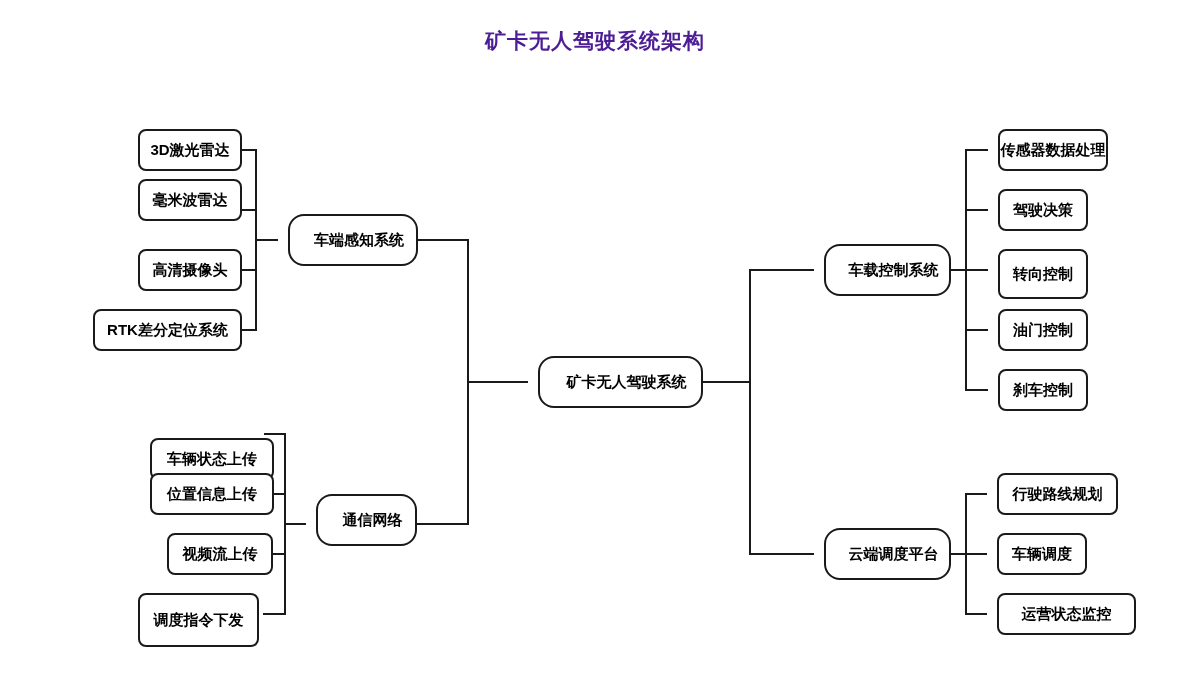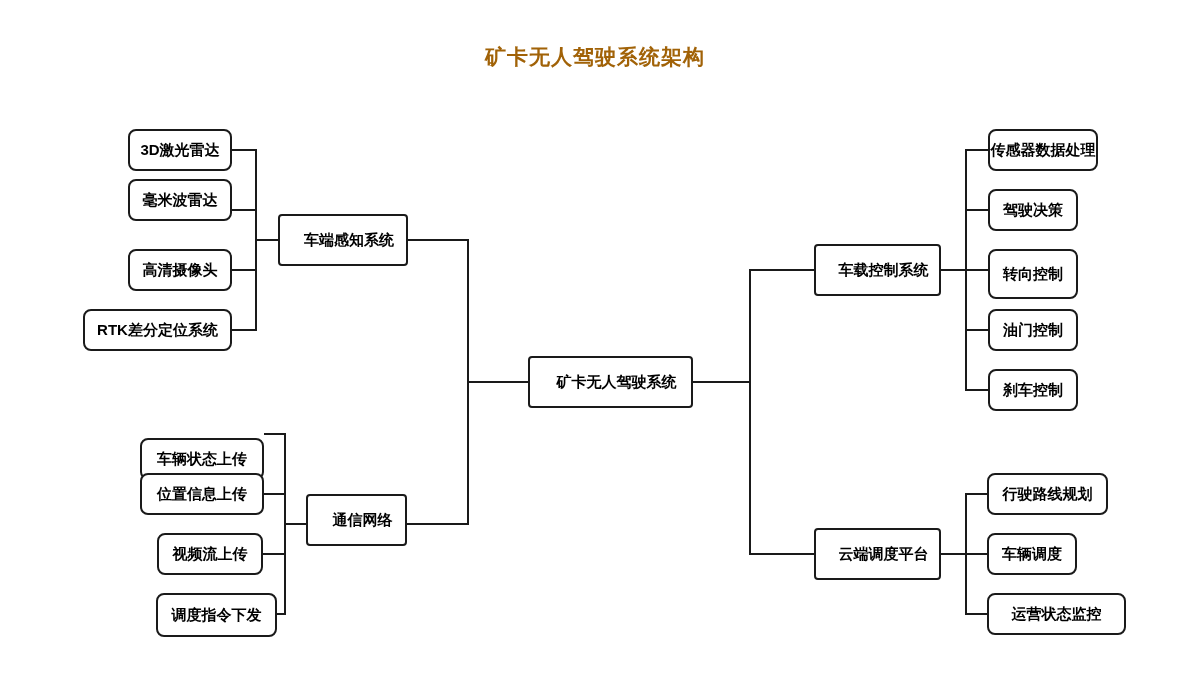--- a/index.html
+++ b/index.html
@@ -16,23 +16,22 @@
     overflow: hidden;
   }
   .diagram-title {
     position: absolute;
     left: 0;
     right: 0;
     top: 27px;
     text-align: center;
     font-size: 21px;
     font-weight: bold;
-    color: #a16207;
+    color: #4c1d95;
     letter-spacing: 1px;
-    margin-top: 16px;
   }
   .connector-svg {
     position: absolute;
     left: 0;
     top: 0;
     pointer-events: none;
   }
   .connector-svg path {
     stroke: #1a1a1a;
     stroke-width: 2;
@@ -45,23 +44,24 @@
     border: 2px solid #1a1a1a;
     border-radius: 8px;
     display: flex;
     align-items: center;
     justify-content: center;
     font-size: 15px;
     font-weight: bold;
     color: #000000;
     white-space: nowrap;
     text-align: center;
+    margin-left: 10px;
   }
   .node.root, .node.branch {
-    border-radius: 4px;
+    border-radius: 16px;
     padding-left: 12px;
   }
 </style>
 </head>
 <body>
 
 <div id="canvas">
 
   <div class="diagram-title">矿卡无人驾驶系统架构</div>
 
@@ -79,21 +79,21 @@
   <div class="node branch" style="left:278px;top:214px;width:130px;height:52px">车端感知系统</div>
   <div class="node leaf" style="left:128px;top:129px;width:104px;height:42px">3D激光雷达</div>
   <div class="node leaf" style="left:128px;top:179px;width:104px;height:42px">毫米波雷达</div>
   <div class="node leaf" style="left:128px;top:249px;width:104px;height:42px">高清摄像头</div>
   <div class="node leaf" style="left:83px;top:309px;width:149px;height:42px">RTK差分定位系统</div>
 
   <div class="node branch" style="left:306px;top:494px;width:101px;height:52px">通信网络</div>
   <div class="node leaf" style="left:140px;top:438px;width:124px;height:42px">车辆状态上传</div>
   <div class="node leaf" style="left:140px;top:473px;width:124px;height:42px">位置信息上传</div>
   <div class="node leaf" style="left:157px;top:533px;width:106px;height:42px">视频流上传</div>
-  <div class="node leaf" style="left:156px;top:593px;width:121px;height:44px">调度指令下发</div>
+  <div class="node leaf" style="left:128px;top:593px;width:121px;height:54px">调度指令下发</div>
 
   <div class="node branch" style="left:814px;top:244px;width:127px;height:52px">车载控制系统</div>
   <div class="node leaf" style="left:988px;top:129px;width:110px;height:42px">传感器数据处理</div>
   <div class="node leaf" style="left:988px;top:189px;width:90px;height:42px">驾驶决策</div>
   <div class="node leaf" style="left:988px;top:249px;width:90px;height:50px">转向控制</div>
   <div class="node leaf" style="left:988px;top:309px;width:90px;height:42px">油门控制</div>
   <div class="node leaf" style="left:988px;top:369px;width:90px;height:42px">刹车控制</div>
 
   <div class="node branch" style="left:814px;top:528px;width:127px;height:52px">云端调度平台</div>
   <div class="node leaf" style="left:987px;top:473px;width:121px;height:42px">行驶路线规划</div>

